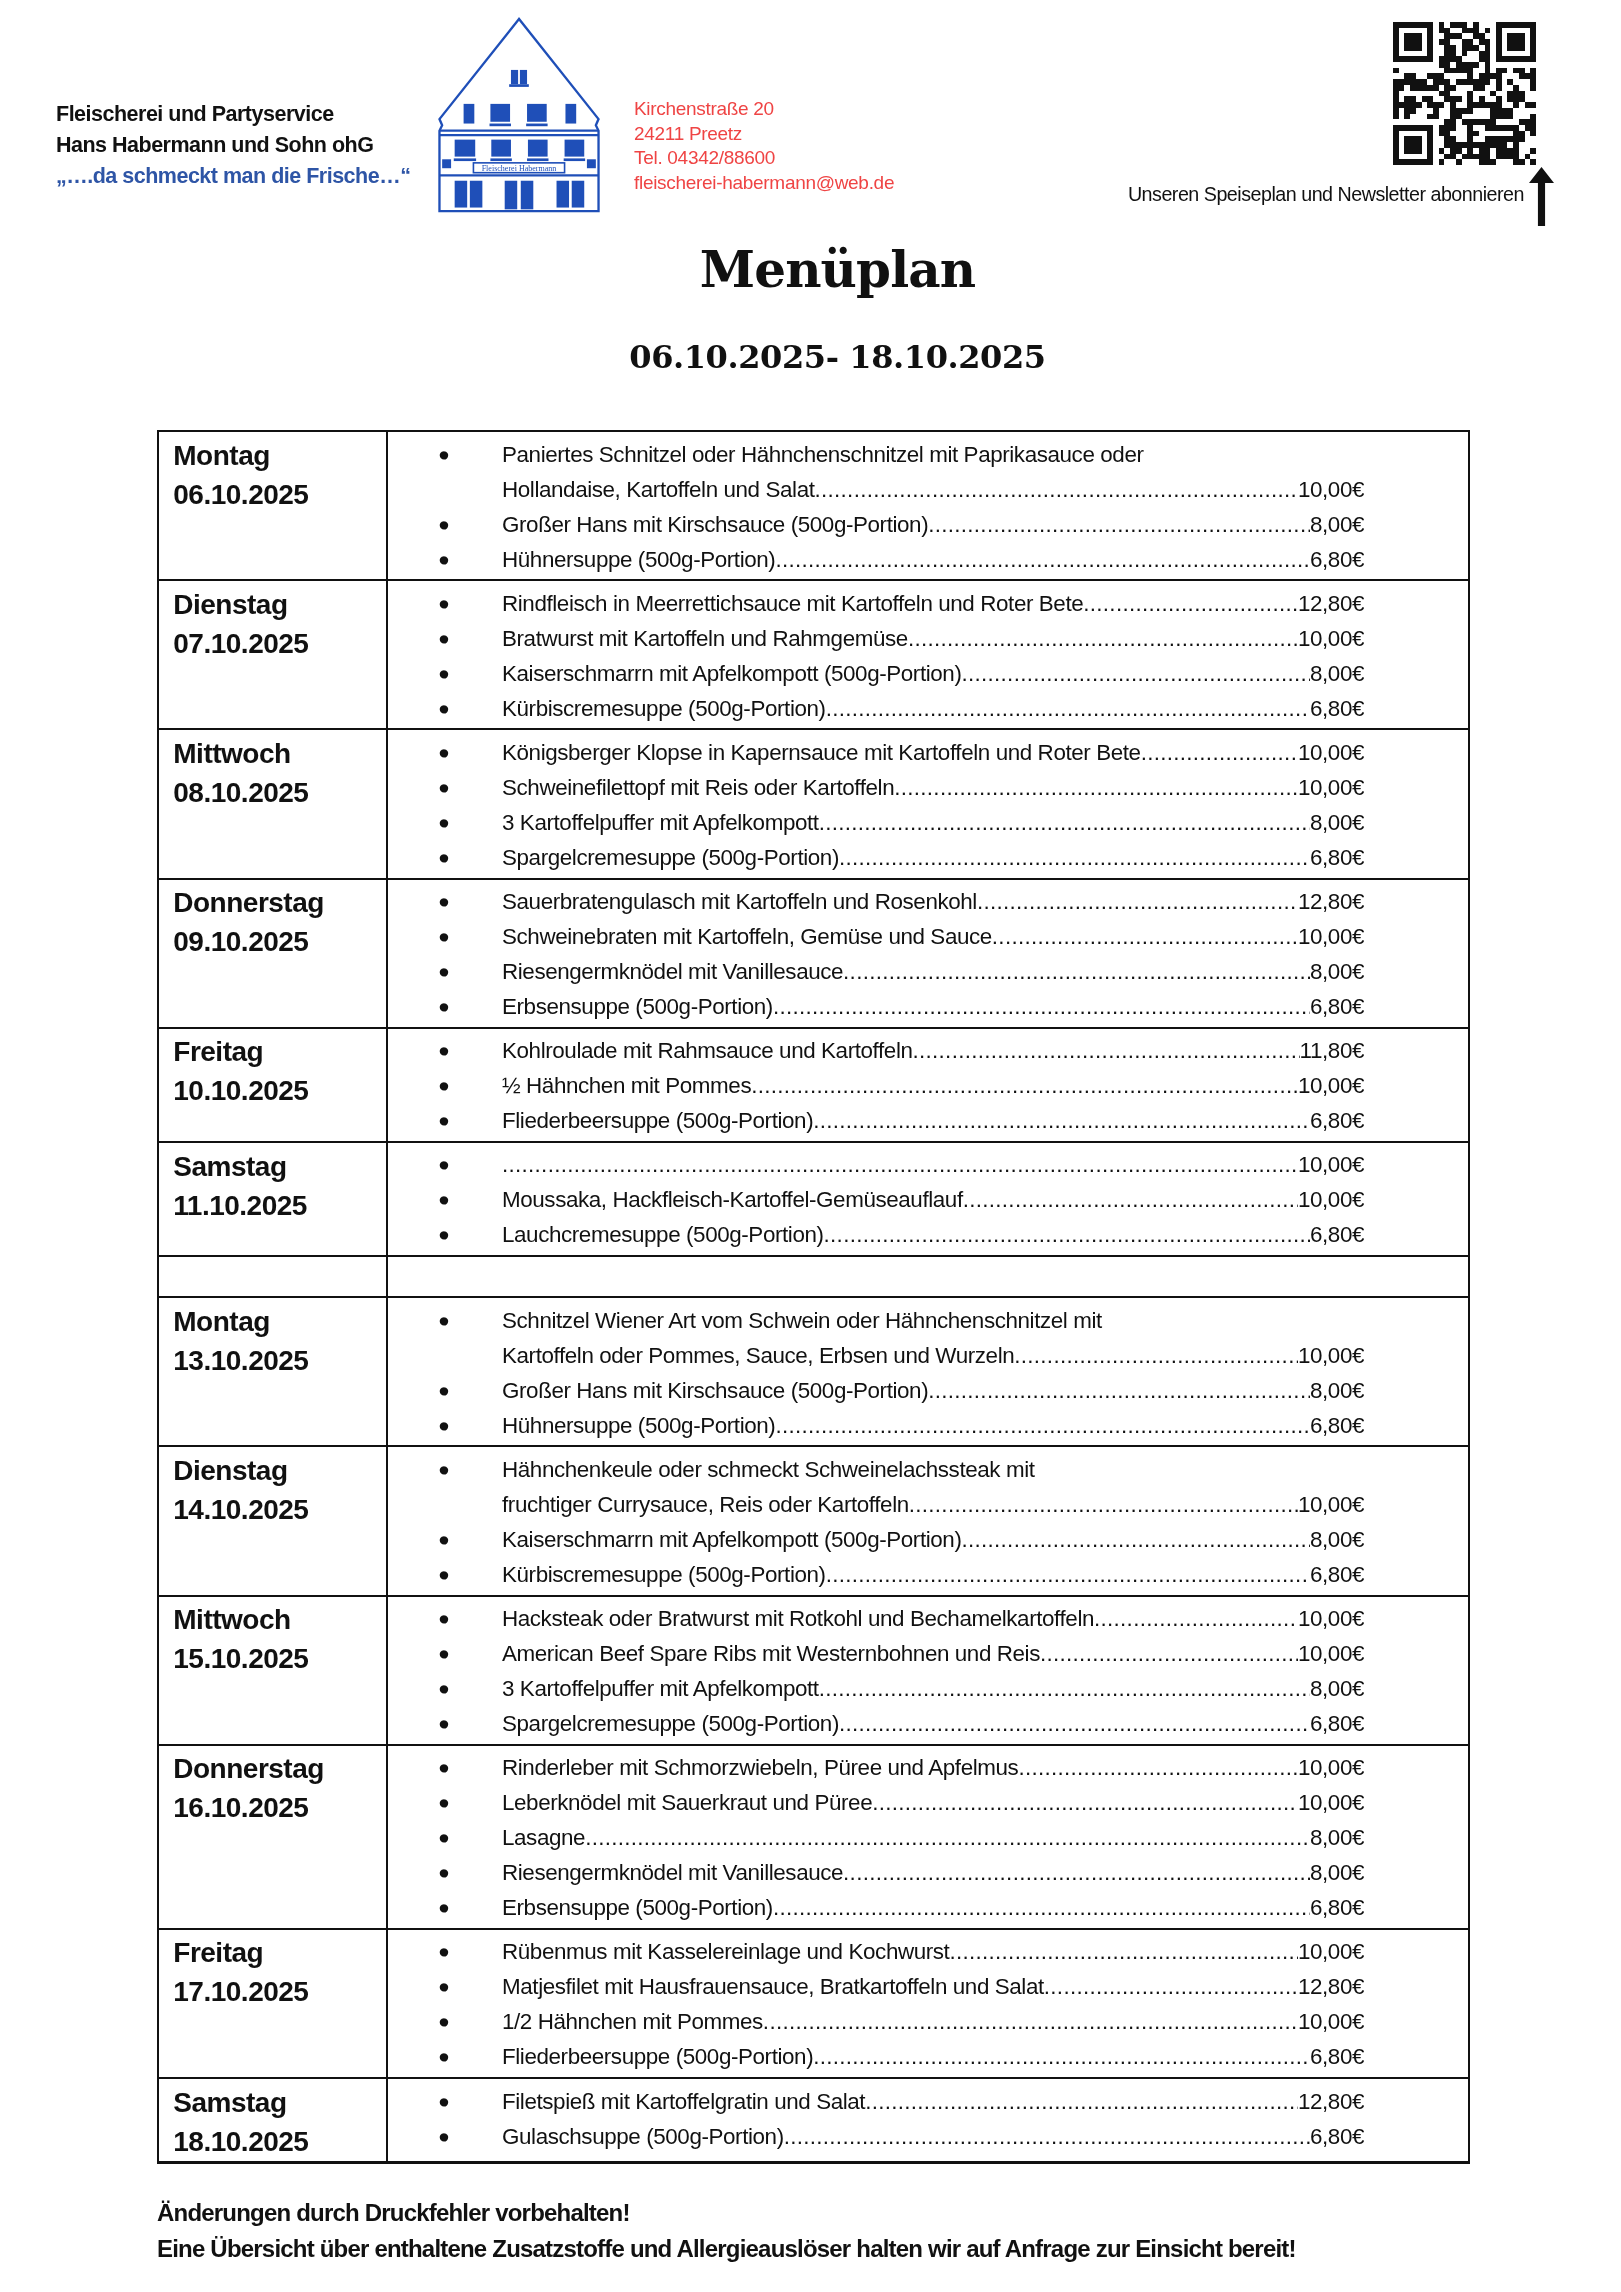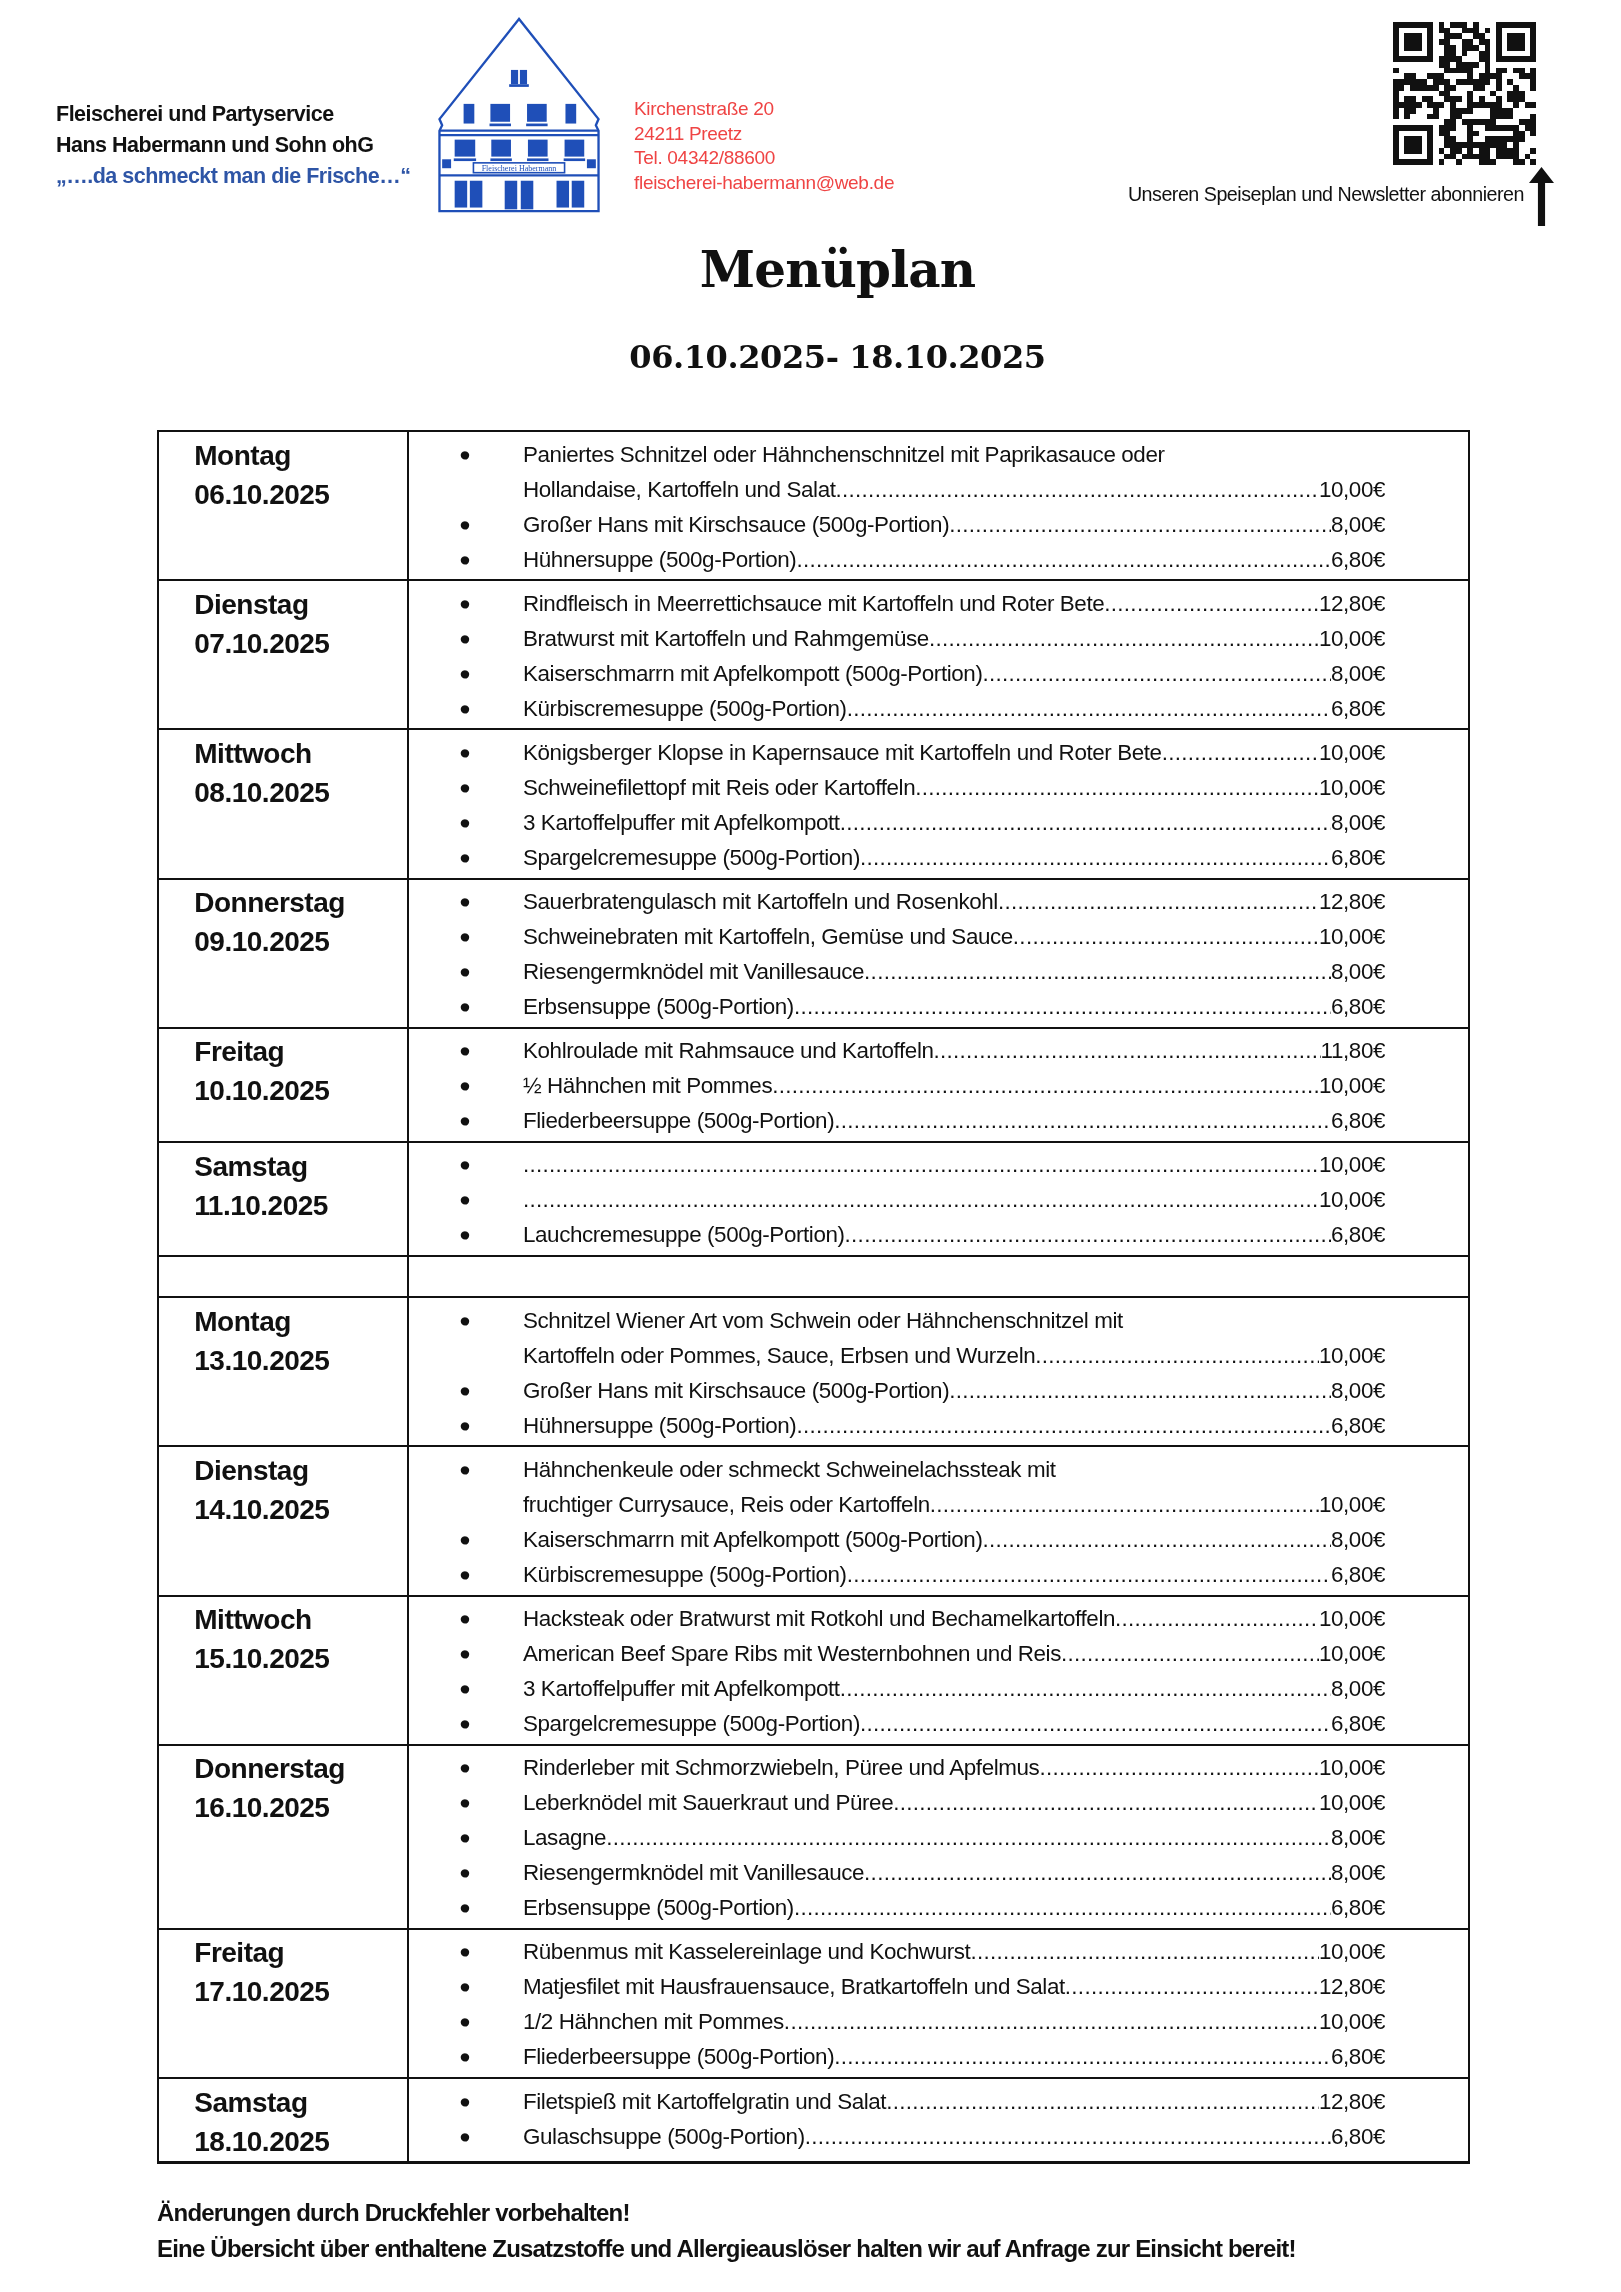--- a/index.html
+++ b/index.html
@@ -20,21 +20,21 @@
   .arrow { position: absolute; left: 1529px; top: 167px; width: 25px; height: 59px; }
 
   
   .title { position: absolute; left: 0; width: 1675px; top: 240px; text-align: center; font-family: "DejaVu Serif", serif; font-weight: bold; font-size: 50px; letter-spacing: -0.9px; }
   .daterange { position: absolute; left: 0; width: 1675px; top: 338px; text-align: center; font-family: "DejaVu Serif", serif; font-weight: bold; font-size: 32px; letter-spacing: -0.4px; }
 
   
   .menu { position: absolute; left: 157px; top: 430px; width: 1313px; border: 2.7px solid #111; border-bottom-width: 3.6px; box-sizing: border-box; }
   .day { display: flex; border-top: 2.7px solid #111; box-sizing: border-box; }
   .day:first-child { border-top: none; }
-  .day .label { width: 229px; border-right: 2.2px solid #111; box-sizing: border-box; padding: 3.6px 0 0 14.3px; font-weight: bold; font-size: 28px; line-height: 39px; letter-spacing: -0.5px; margin-left: 21px; }
+  .day .label { width: 229px; border-right: 2.2px solid #111; box-sizing: border-box; padding: 3.6px 0 0 14.3px; font-weight: bold; font-size: 28px; line-height: 39px; letter-spacing: -0.5px; }
   .day .items { flex: 1; padding: 4.5px 0 2.7px 0; box-sizing: border-box; }
   .spacer { height: 39px; }
 
   .item { display: flex; position: relative; font-size: 22.4px; line-height: 35px; letter-spacing: -0.4px; }
   .item .bullet { width: 114px; flex: none; text-align: left; padding-left: 50px; box-sizing: border-box; font-size: 19.7px; }
   .item .text { width: 862px; display: flex; flex-direction: column; }
   .item .row { display: flex; white-space: nowrap; overflow: hidden; }
   .item .desc { flex: none; }
   .item .dots { flex: 1; overflow: hidden; white-space: nowrap; letter-spacing: 0.3px; }
   .item .dots::before { content: "........................................................................................................................................................................................................"; }
@@ -606,20 +606,21 @@
             <div class="row">
               <span class="dots"></span>
               <span class="price">10,00€</span>
             </div>
           </div>
         </div>
         <div class="item">
           <span class="bullet">●</span>
           <div class="text">
             <div class="row">
+              <span class="desc">Moussaka, Hackfleisch-Kartoffel-Gemüseauflauf  </span>
               <span class="dots"></span>
               <span class="price">10,00€</span>
             </div>
           </div>
         </div>
         <div class="item">
           <span class="bullet">●</span>
           <div class="text">
             <div class="row">
               <span class="desc">Lauchcremesuppe (500g-Portion)</span>

